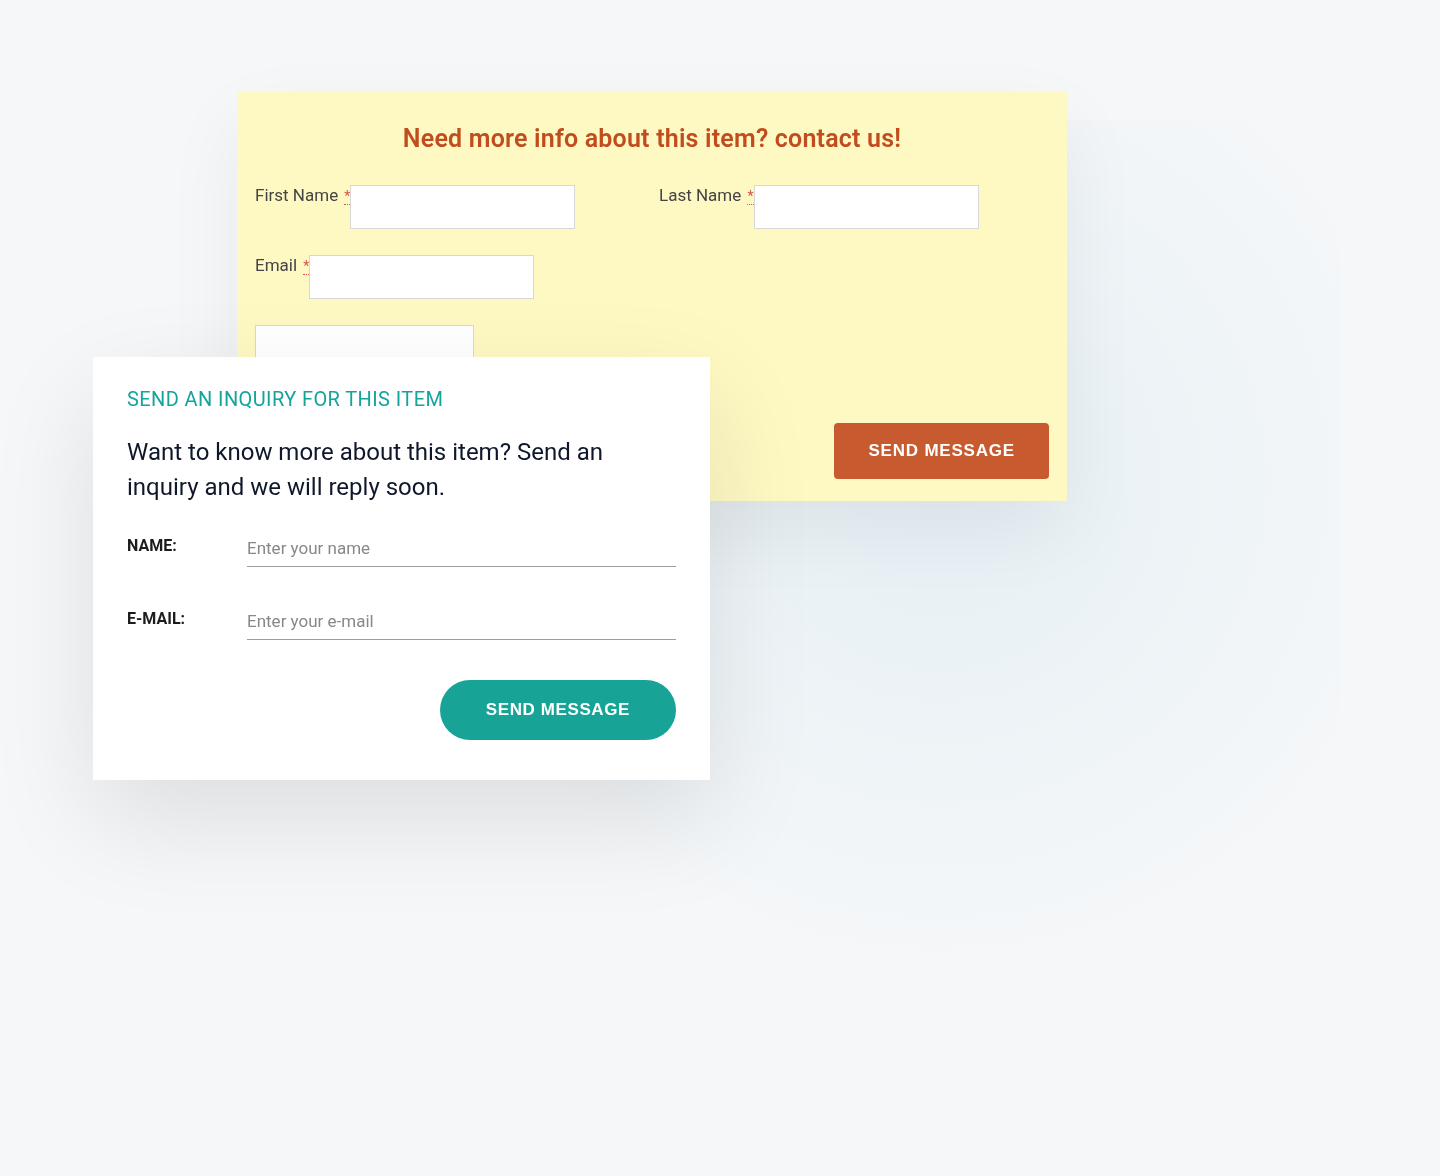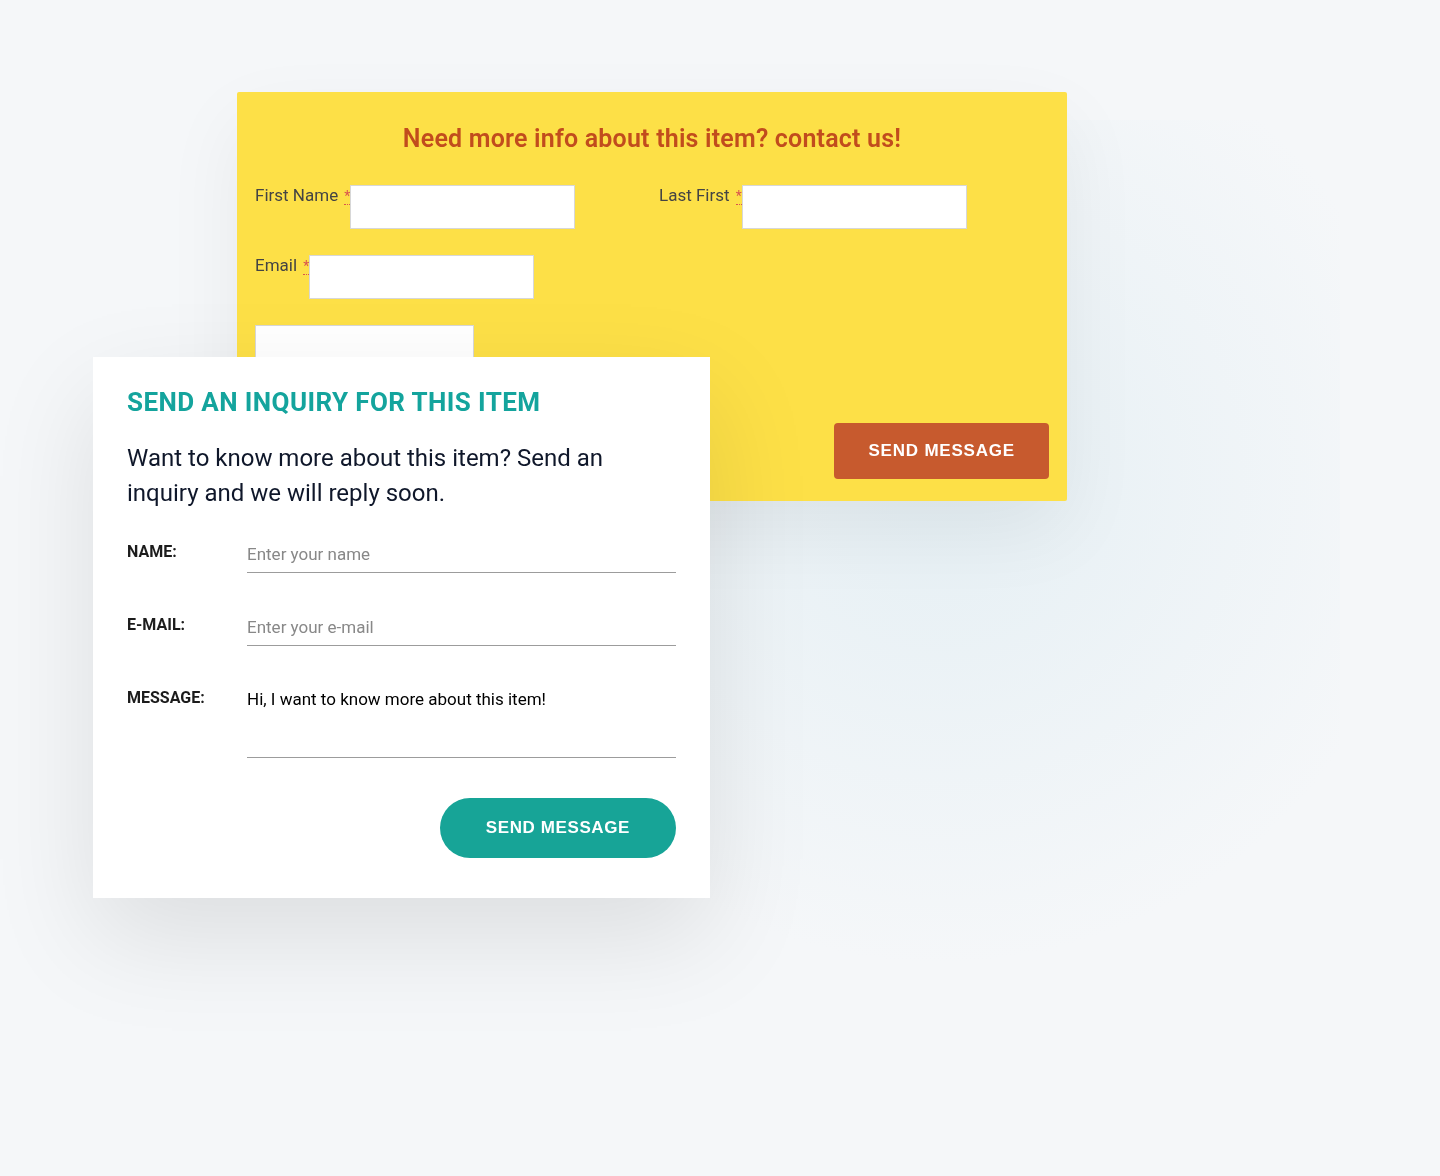--- a/index.html
+++ b/index.html
@@ -18,21 +18,21 @@
     right: 100px;
     top: 120px;
     background: radial-gradient(circle at 60% 40%, rgba(200,225,235,0.35) 0%, rgba(245,247,249,0) 60%);
     pointer-events: none;
   }
   .back-form {
     position: absolute;
     left: 237px;
     top: 92px;
     width: 830px;
-    background: #fde047;
+    background: #fef9c3;
     border-radius: 2px;
     box-shadow: 0 30px 80px rgba(0,0,0,0.06);
     padding: 32px 18px 22px 18px;
   }
   .back-title {
     text-align: center;
     color: #c14c1d;
     font-size: 25px;
     font-weight: 600;
     margin-bottom: 32px;
@@ -95,22 +95,22 @@
     position: absolute;
     left: 93px;
     top: 357px;
     width: 617px;
     background: #ffffff;
     box-shadow: 0 40px 100px rgba(0,0,0,0.10);
     padding: 30px 34px 40px 34px;
   }
   .front-title {
     color: #14a49d;
-    font-size: 26px;
-    font-weight: 700;
+    font-size: 20px;
+    font-weight: 400;
     letter-spacing: 0.4px;
     margin-bottom: 24px;
   }
   .front-desc {
     color: #0f172a;
     font-size: 24px;
     line-height: 1.45;
     margin-bottom: 29px;
     max-width: 545px;
   }
@@ -178,21 +178,21 @@
   <div class="back-row">
     <div class="back-col">
       <label class="back-label">
         <span>First Name</span>
         <span class="req">*</span>
       </label>
       <input class="back-input" type="text" value="" style="">
     </div>
     <div class="back-col">
       <label class="back-label">
-        <span>Last First</span>
+        <span>Last Name</span>
         <span class="req">*</span>
       </label>
       <input class="back-input" type="text" value="" style="">
     </div>
   </div>
 
   <div class="back-row" style="gap:0; margin-bottom:26px;">
     <label class="back-label">
       <span>Email</span>
       <span class="req">*</span>
@@ -214,19 +214,15 @@
   <div class="front-row">
     <div class="front-label">NAME:</div>
     <input class="front-input" type="text" placeholder="Enter your name" style="">
   </div>
 
   <div class="front-row">
     <div class="front-label">E-MAIL:</div>
     <input class="front-input" type="text" placeholder="Enter your e-mail" style="">
   </div>
 
-  <div class="front-row front-row-msg">
-    <div class="front-label">MESSAGE:</div>
-    <textarea class="front-textarea" style="">Hi, I want to know more about this item!</textarea>
-  </div>
 
   <button class="send-inquiry-btn">SEND MESSAGE</button>
 </div>
 
 </body></html>

